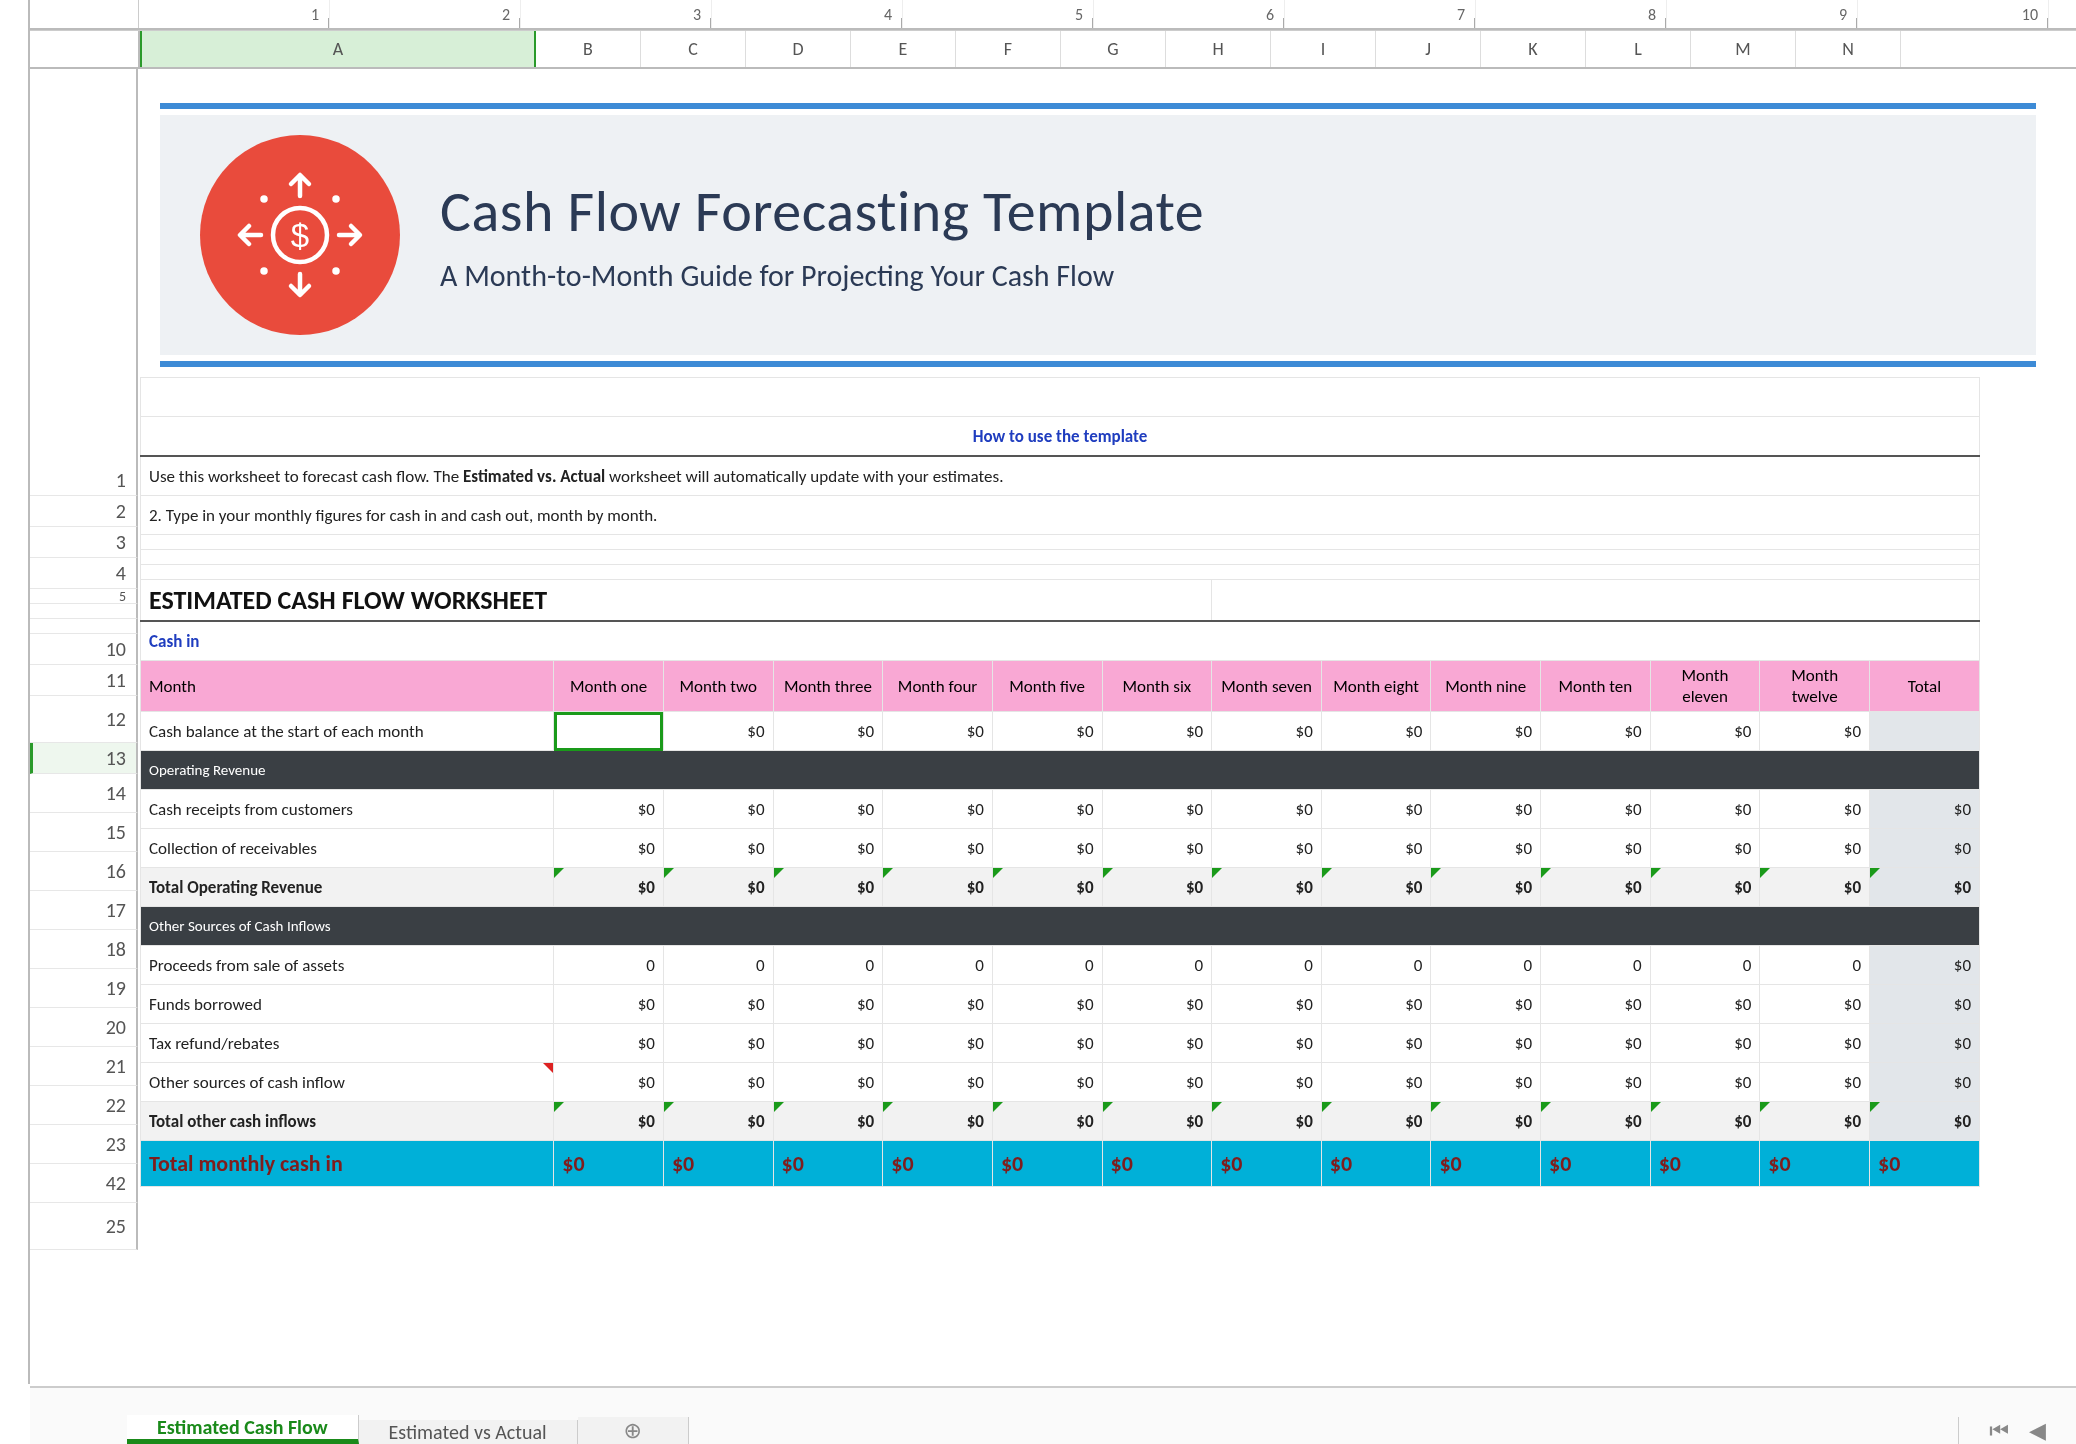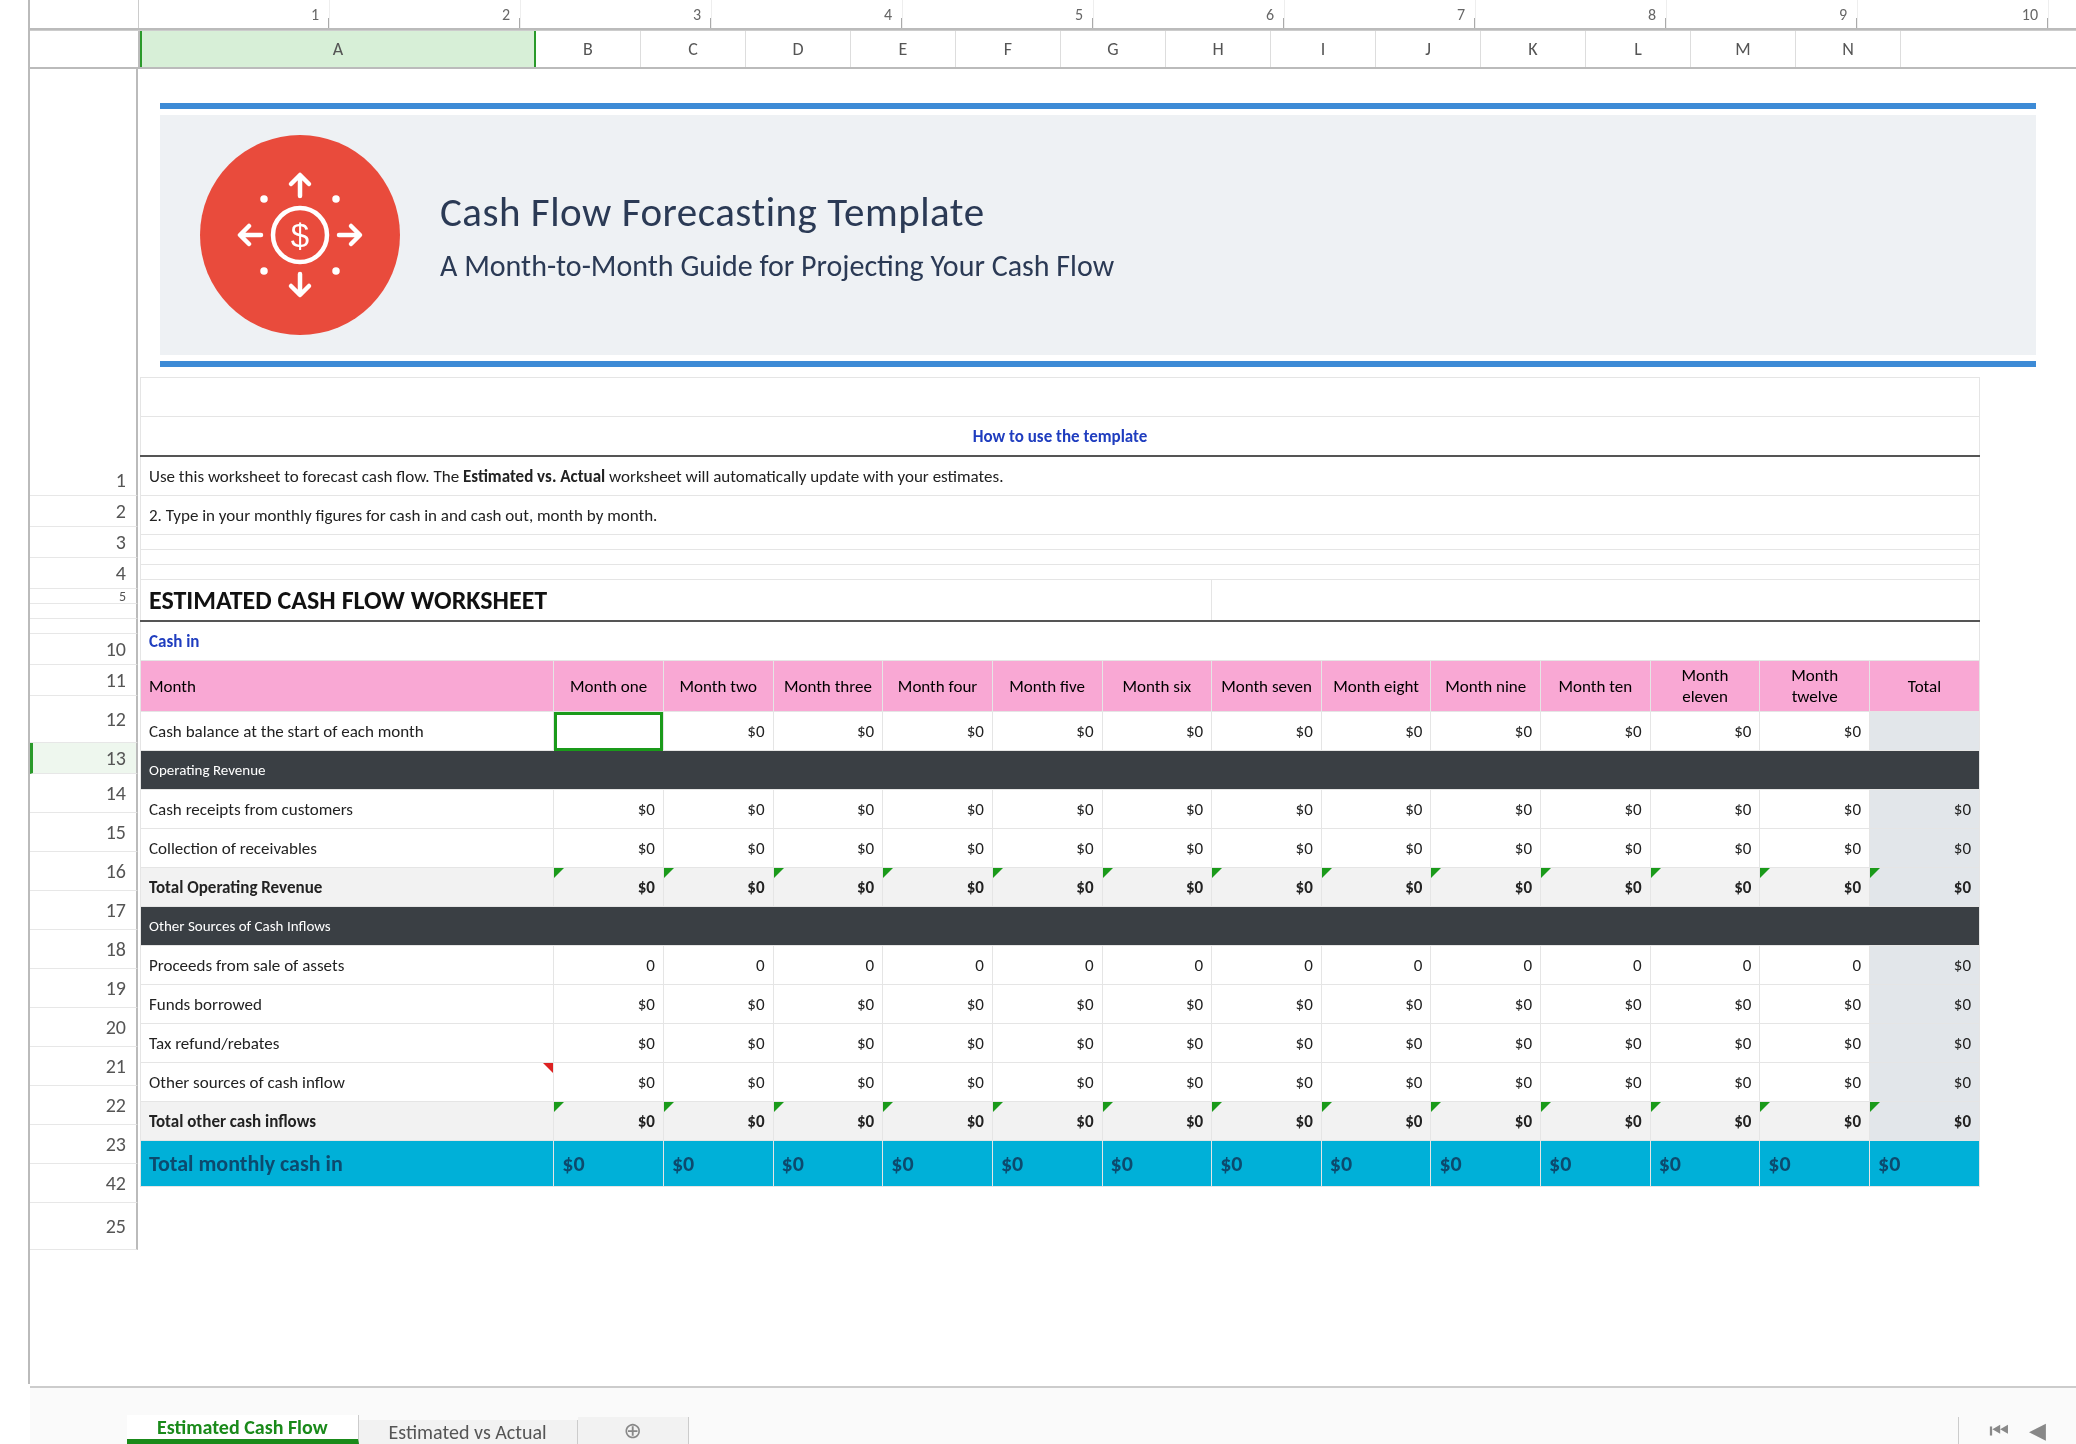--- a/index.html
+++ b/index.html
@@ -22,40 +22,40 @@
   .row-gutter .rh.small{height:14px;font-size:14px;}
   
   .vruler{position:absolute;left:0;top:0;width:28px;bottom:60px;border-right:2px solid #bbb;background:#fff;}
   
   .sheet{position:absolute;left:140px;top:68px;right:20px;bottom:60px;overflow:hidden;}
   .page{background:#fff;}
   .banner{margin:35px 20px 10px 20px;border-top:6px solid #3d8bd6;border-bottom:6px solid #3d8bd6;padding:6px 0;}
   .banner-inner{background:#eef1f4;padding:20px 40px;display:flex;align-items:center;gap:40px;}
   .logo{width:200px;height:200px;border-radius:50%;background:#e94b3c;display:flex;align-items:center;justify-content:center;flex-shrink:0;}
   .logo svg{width:150px;height:150px;}
-  .banner h1{margin:0;font-size:41px;font-weight:400;color:#2b3a55;letter-spacing:.5px;}
+  .banner h1{margin:0;font-size:58px;font-weight:400;color:#2b3a55;letter-spacing:.5px;}
   .banner p{margin:10px 0 0 0;font-size:30px;font-weight:400;color:#2b3a55;}
   
   .grid{margin-top:0;}
   .grid table{border-collapse:collapse;width:1840px;table-layout:fixed;}
   .grid td,.grid th{border:1px solid #e5e5e5;padding:4px 8px;height:30px;font-size:17px;vertical-align:middle;}
   .grid .wA{width:392px;}
   .grid .wN{width:104px;}
   .blue-head{color:#1f3dbf;font-weight:bold;font-size:26px;border-bottom:2px solid #555 !important;text-align:center;}
   .worksheet-title td{font-weight:bold;font-size:26px;color:#111;border-bottom:2px solid #555 !important;}
   .sect{color:#1f3dbf;font-weight:bold;font-size:26px;}
   .hdr td{background:#f9a8d4;color:#000;font-size:17px;font-weight:normal;}
   .hdr td:first-child{text-align:left;}
   .hdr td:not(:first-child){text-align:center;}
   .dark td{background:#3a3f44;color:#fff;font-weight:normal;font-size:15px;}
   .data td{text-align:right;}
   .data td:first-child{text-align:left;}
   .totrow td{font-weight:bold;background:#f2f2f2;}
   .totcol{background:#e2e6ea !important;}
-  .grand td{background:#00b0d8;color:#0c4a6e;font-weight:bold;font-size:22px;}
+  .grand td{background:#00b0d8;color:#7f1d1d;font-weight:bold;font-size:22px;}
   .redtri{position:relative;}
   .redtri::before{content:"";position:absolute;top:0;right:0;border-top:10px solid #d22;border-left:10px solid transparent;}
   .grntri{position:relative;}
   .grntri::before{content:"";position:absolute;top:0;left:0;border-top:10px solid #1a9a1a;border-right:10px solid transparent;}
   .selcell{outline:3px solid #1a9a1a;outline-offset:-3px;}
   .thin td{height:14px;padding:0;font-size:0;}
   
   .tabs{position:absolute;left:30px;right:0;bottom:0;height:56px;border-top:2px solid #ccc;display:flex;align-items:flex-end;background:#fafafa;}
   .tabs .spacer{width:96px;border-right:1px solid #ccc;}
   .tab{padding:0 30px;display:flex;align-items:center;font-size:20px;color:#555;border-right:1px solid #ccc;cursor:pointer;background:#f2f2f2;}

